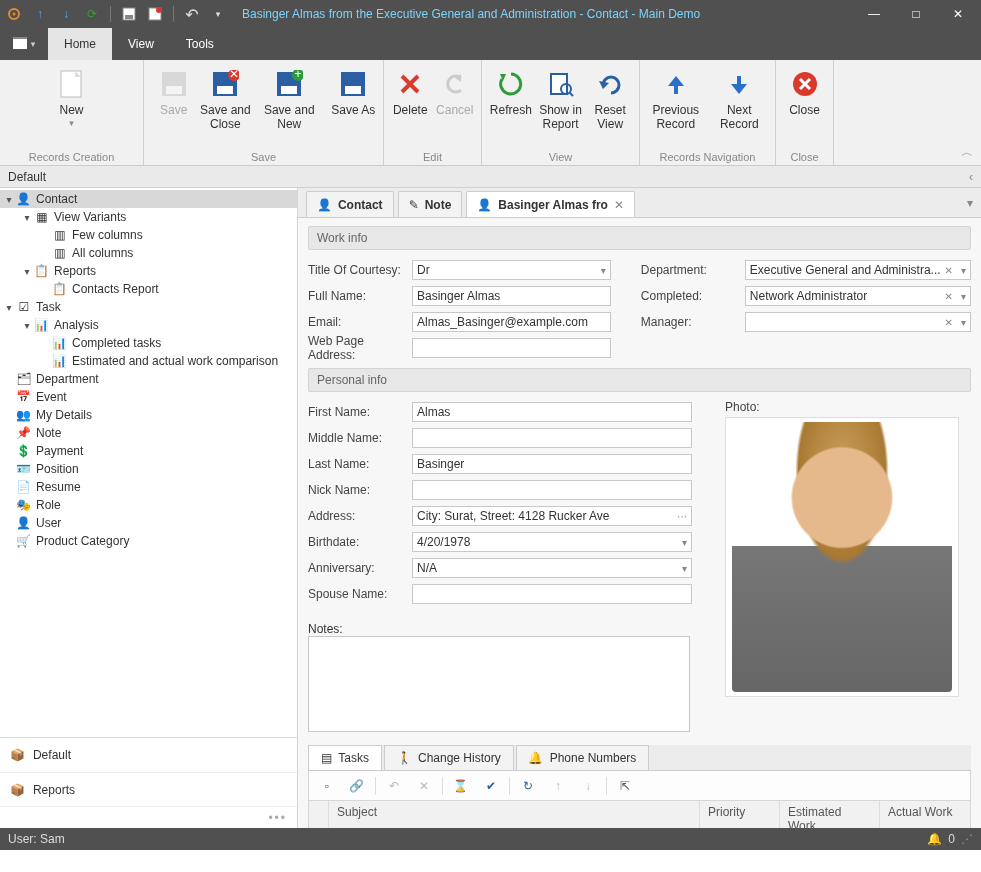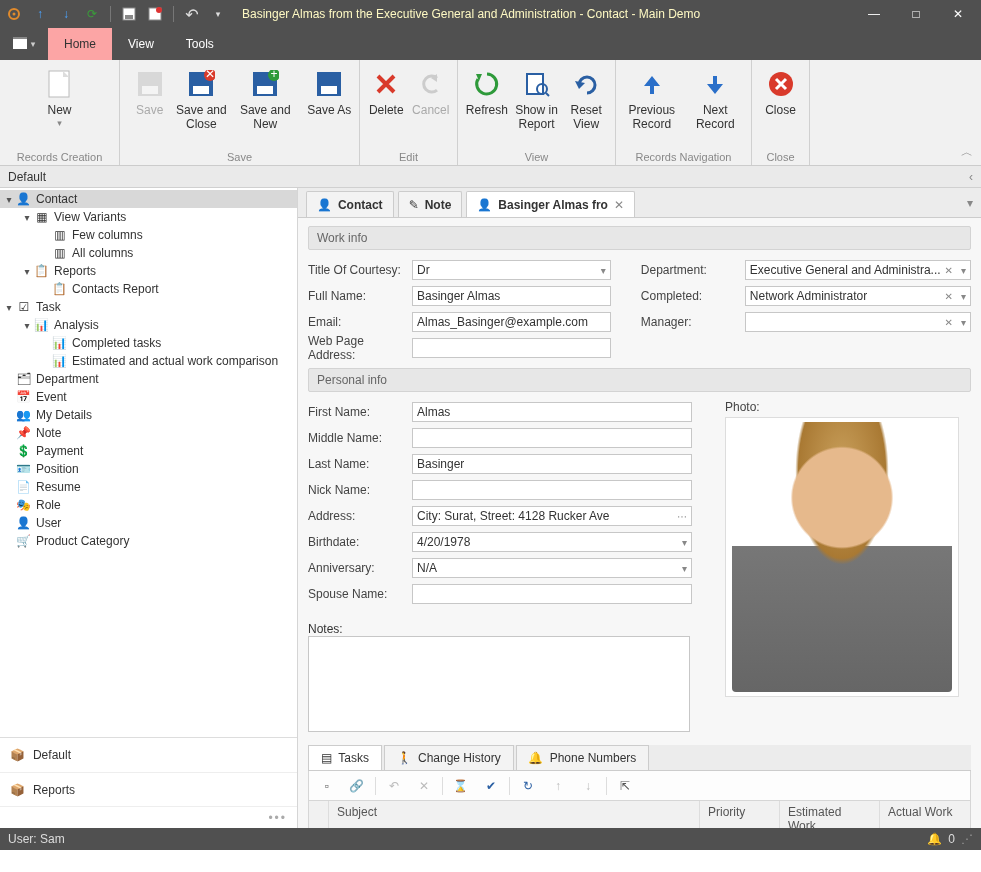--- a/index.html
+++ b/index.html
@@ -2,28 +2,28 @@
 <html><head>
 <meta charset="utf-8">
 <style>
   * { box-sizing: border-box; font-family: "Segoe UI", Tahoma, sans-serif; font-size: 12px; }
   body { margin:0; padding:0; width:981px; height:872px; background:#fff; overflow:hidden; color:#333; }
   
   .title-bar { height:28px; background:#505050; color:#ddd; display:flex; align-items:center; padding:0 2px; }
   .title-bar .qa { display:flex; align-items:center; gap:2px; margin-right:6px;}
   .title-bar .qa-btn { width:24px; height:24px; display:flex; align-items:center; justify-content:center; color:#ddd; }
   .title-bar .sep { width:1px; height:16px; background:#777; margin:0 4px;}
-  .title-text { flex:1; color:#fef9c3; padding-left:6px; overflow:hidden; white-space:nowrap;}
+  .title-text { flex:1; color:#7dd3fc; padding-left:6px; overflow:hidden; white-space:nowrap;}
   .win-controls { display:flex; }
   .win-btn { width:42px; height:28px; display:flex; align-items:center; justify-content:center; color:#fff; }
   
   .menu-bar { height:32px; background:#505050; color:#fff; display:flex; align-items:stretch;}
   .menu-file-icon { width:48px; display:flex; align-items:center; justify-content:center; color:#fff;}
   .menu-tab { padding:0 16px; display:flex; align-items:center; }
-  .menu-tab.active { background:#fca5a5; color:#333;}
+  .menu-tab.active { background:#e5e5e5; color:#333;}
   
   .ribbon { height:106px; background:#f1f1f1; border-bottom:1px solid #ccc; display:flex; position:relative;}
   .ribbon-group { border-right:1px solid #d0d0d0; display:flex; flex-direction:column; }
   .ribbon-group .buttons { flex:1; display:flex; align-items:flex-start; padding:4px 4px 0;}
   .ribbon-group .caption { text-align:center; color:#888; font-size:11px; padding-bottom:2px;}
   .rbtn { width:64px; height:84px; display:flex; flex-direction:column; align-items:center; justify-content:flex-start; padding-top:4px; text-align:center; line-height:1.15; }
   .rbtn .ico { width:32px; height:32px; display:flex; align-items:center; justify-content:center; margin-bottom:4px;}
   .rbtn.disabled { color:#aaa;}
   .rbtn.narrow { width:54px;}
   .rbtn.wide { width:80px;}
@@ -144,21 +144,21 @@
     </div>
   <div class="menu-tab">
       <span>View</span>
     </div>
   <div class="menu-tab">
       <span>Tools</span>
     </div>
 </div>
 
 <div class="ribbon">
-  <div class="ribbon-group" style="width:120px">
+  <div class="ribbon-group" style="width:144px">
     <div class="buttons" style="justify-content:center">
       <div class="rbtn">
        <div class="ico">
             <svg width="26" height="30">
               <rect x="2" y="2" width="20" height="26" fill="#fff" stroke="#bbb"></rect>
               <path d="M16 2 L22 8 L16 8 Z" fill="#ddd"></path>
             </svg>
           </div>
        <span>New</span>
           <span style="font-size:9px;color:#888">▾</span>

